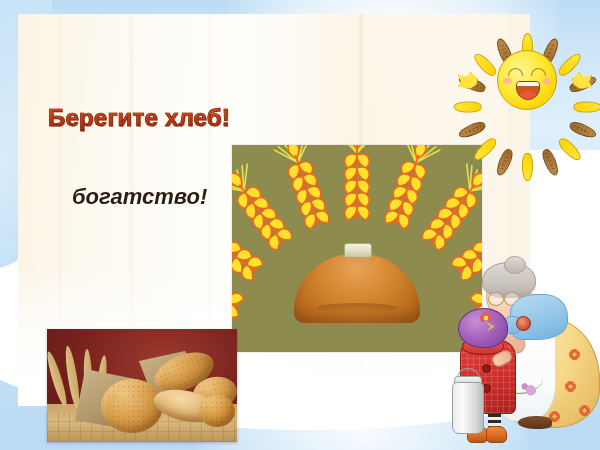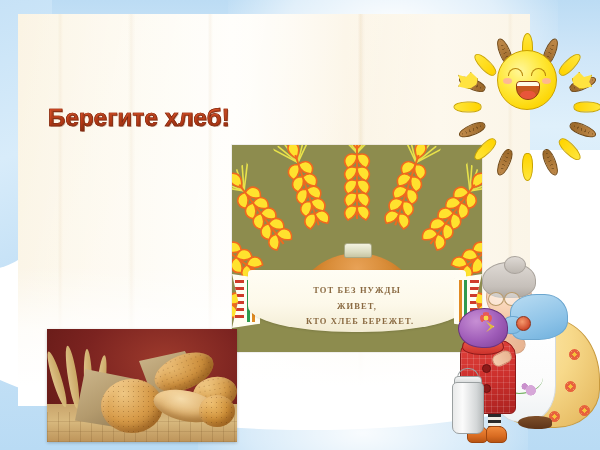--- a/index.html
+++ b/index.html
@@ -603,20 +603,21 @@
   <div id="left-swoosh"></div>
 
   <div id="paper">
     <div id="paper-streaks"></div>
     <div id="paper-fade"></div>
   </div>
 
   <div id="title">Берегите хлеб!</div>
 
   <div id="subtitle">
+    <span class="l2">богатство!</span>
   </div>
 
   <div id="poster">
     <div id="wheat-wreath">
         <div class="ear" style="left: -11.9281px; top: 108.118px; transform: rotate(-92deg);">
           <svg width="38" height="92" viewBox="0 0 38 92">
             <line x1="19" y1="22" x2="-2" y2="0" stroke="#e8e24a" stroke-width="1.6"></line>
             <line x1="19" y1="22" x2="5" y2="0" stroke="#e8e24a" stroke-width="1.6"></line>
             <line x1="19" y1="22" x2="12" y2="0" stroke="#e8e24a" stroke-width="1.6"></line>
             <line x1="19" y1="22" x2="19" y2="0" stroke="#e8e24a" stroke-width="1.6"></line>
@@ -867,38 +868,20 @@
             <path d="M19 76 C 30 72, 35 82, 28 89 C 21 86, 19 81, 19 76 Z" fill="#ffe22e" stroke="#f0691e" stroke-width="1.6"></path>
           </svg>
         </div>
       </div>
 
     <div id="loaf">
       <div id="loaf-crack"></div>
     </div>
     <div id="salt"></div>
 
-    <div id="banner">
-      <div class="banner-end" id="banner-end-left">
-        <div class="zig" style="left:3px;"></div>
-        <div class="stripe-g" style="left:15px;"></div>
-        <div class="stripe-o" style="left:20px;"></div>
-      </div>
-      <div id="banner-body">
-        <div id="banner-text">
-          <div class="bl1">ТОТ БЕЗ НУЖДЫ ЖИВЕТ,</div>
-          <div class="bl2">КТО ХЛЕБ БЕРЕЖЕТ.</div>
-        </div>
-      </div>
-      <div class="banner-end" id="banner-end-right">
-        <div class="zig" style="right:3px;"></div>
-        <div class="stripe-g" style="right:15px;"></div>
-        <div class="stripe-o" style="right:20px;"></div>
-      </div>
-    </div>
   </div>
 
   <div id="bread-photo">
     <div id="bread-bg"></div>
     <div id="bread-table">
       <div id="bread-mat"></div>
     </div>
 
     <div class="wheat-sheaf" style="left:14px; top:20px; width:9px; height:58px; transform:rotate(-17deg);"></div>
     <div class="wheat-sheaf" style="left:26px; top:16px; width:9px; height:64px; transform:rotate(-9deg);"></div>

